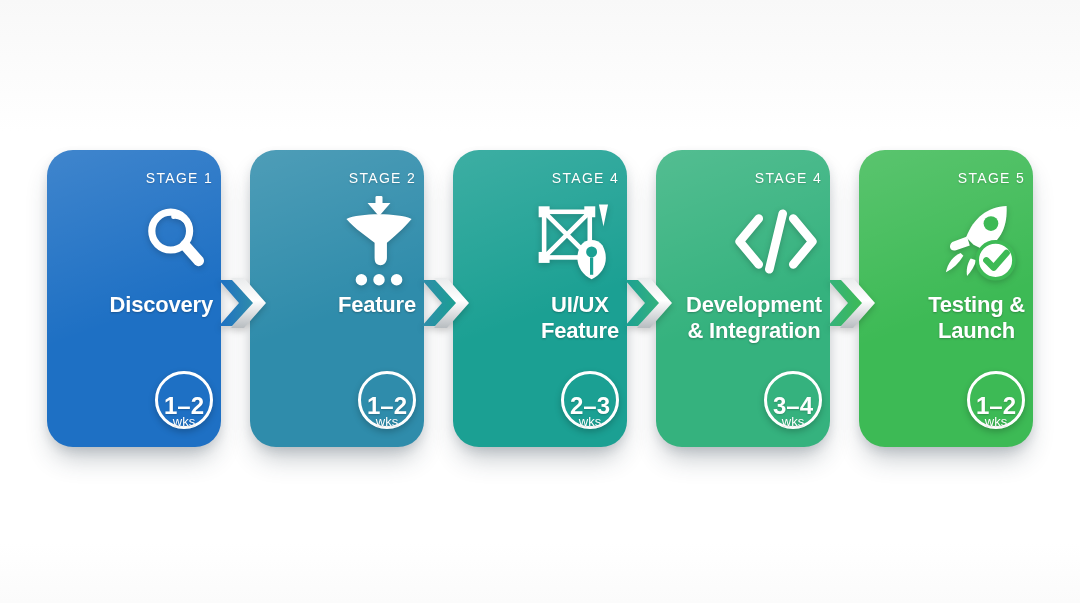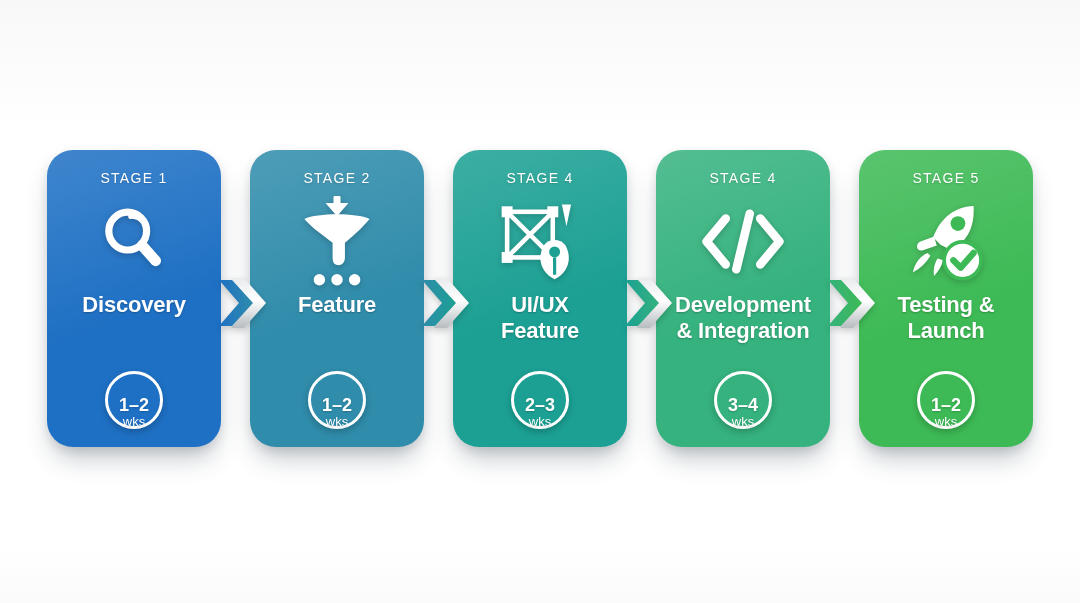--- a/index.html
+++ b/index.html
@@ -6,21 +6,21 @@
   .canvas{
     position:relative;width:1080px;height:603px;overflow:hidden;
     background:linear-gradient(#f8f8f8,#ffffff 22%,#ffffff 90%,#fbfbfb);
     font-family:"Liberation Sans",sans-serif;
   }
   .stages{position:absolute;left:47px;top:150px;display:flex;gap:29px;}
   .card{
     position:relative;width:174px;height:297px;border-radius:26px;box-sizing:border-box;
     background-color:var(--accent);
     background-image:linear-gradient(160deg,rgba(255,255,255,.15),rgba(255,255,255,0) 55%);
-    color:#fff;display:flex;flex-direction:column;align-items:center;
+    color:#fff;display:flex;flex-direction:column;align-items:flex-end;
     padding:20px 8px 18px;
     box-shadow:0 16px 26px -6px rgba(40,55,70,.30),0 4px 10px rgba(40,55,70,.12);
   }
   .stage-label{
     font-size:14px;font-weight:500;letter-spacing:1.3px;
     text-shadow:0 1px 2px rgba(0,0,0,.18);white-space:nowrap;
   }
   .icon-wrap{
     height:94px;margin-top:8px;display:flex;align-items:center;justify-content:center;
     color:var(--accent);
@@ -29,21 +29,21 @@
   .title{
     margin:4px 0 0;font-size:22px;line-height:26px;font-weight:700;text-align:center;
     letter-spacing:-.2px;text-shadow:0 1px 2px rgba(0,0,0,.25);
   }
   .title span{display:block;}
   .badge{
     margin-top:auto;width:58px;height:58px;border-radius:50%;box-sizing:border-box;
     border:3.5px solid #fff;display:flex;flex-direction:column;align-items:center;justify-content:center;
     box-shadow:0 3px 7px rgba(0,0,0,.22);text-shadow:0 1px 2px rgba(0,0,0,.20);
   }
-  .badge .dur{font-size:18px;font-weight:700;line-height:19px;margin-top:24px;}
+  .badge .dur{font-size:24px;font-weight:700;line-height:19px;margin-top:24px;}
   .badge .unit{font-size:13px;line-height:14px;}
   .arrow{position:absolute;top:127px;width:50px;height:52px;filter:drop-shadow(0 3px 3px rgba(0,0,0,.18));}
   .a1{left:172px;} .a2{left:375px;} .a3{left:578px;} .a4{left:781px;}
 </style>
 </head>
 <body>
 
 <div class="canvas">
   <div class="stages">
 

